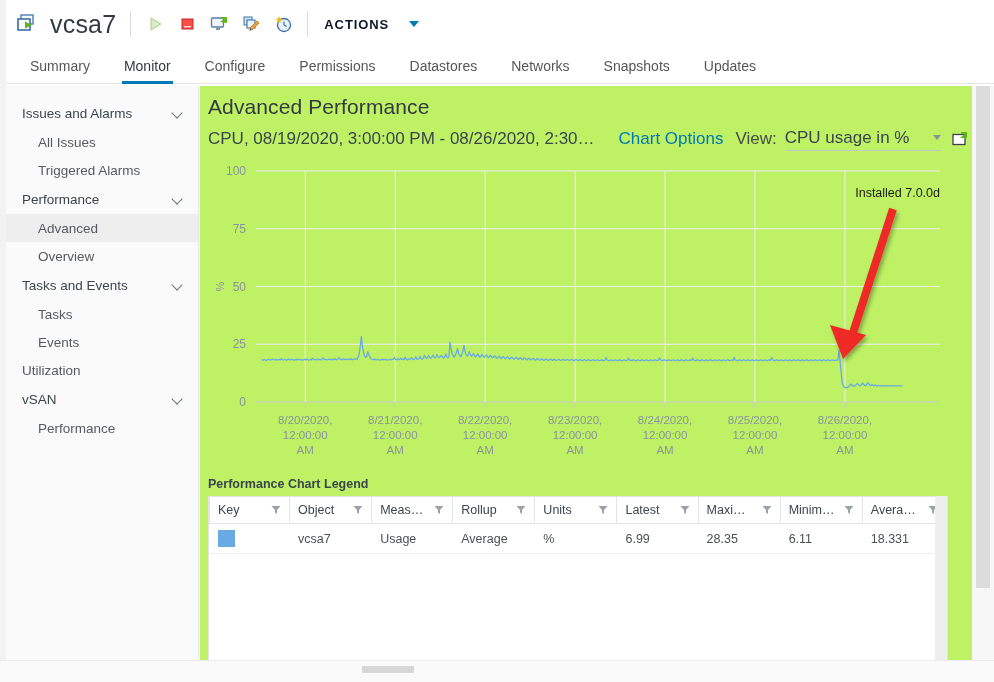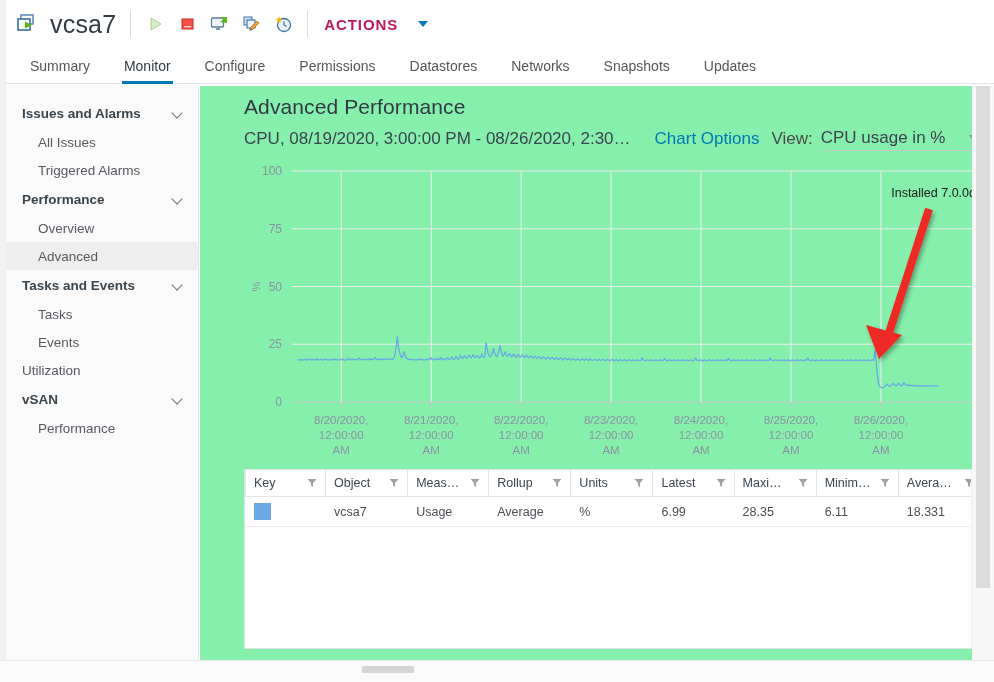--- a/index.html
+++ b/index.html
@@ -28,21 +28,21 @@
   .obj-title {
     font-size: 25px; color: #313a42; font-weight: 400;
     margin-left: 10px; letter-spacing: 0.2px;
   }
   .hdr-sep {
     width: 1px; height: 26px; background: #d8dade; margin: 0 14px;
   }
   .tool-icons { display: flex; align-items: center; gap: 12px; }
   .tool-ic { width: 20px; height: 20px; position: relative; cursor: pointer; }
   .actions-btn {
-    font-size: 15px; color: #be185d; letter-spacing: 0.9px;
+    font-size: 13px; color: #0f172a; letter-spacing: 0.9px;
     font-weight: 600; display: flex; align-items: center; gap: 20px;
     cursor: pointer; margin-left: 2px;
   }
   .caret-dn {
     width: 0; height: 0; border-left: 5px solid transparent;
     border-right: 5px solid transparent; border-top: 6px solid #0079b8;
   }
 
   
   .tabs {
@@ -66,21 +66,21 @@
   .sidebar {
     position: absolute; top: 86px; left: 0; width: 199px; bottom: 22px;
     background: #fafafa;
     border-right: 1px solid #e3e5e8;
     padding-top: 12px;
     overflow: hidden;
   }
   .nav-group {
     display: flex; align-items: center; justify-content: space-between;
     padding: 0 14px 0 22px; height: 30px;
-    font-size: 13.5px; color: #3b454e; font-weight: 700;
+    font-size: 13.5px; color: #3b454e; font-weight: 400;
     cursor: pointer;
   }
   .chev {
     width: 11px; height: 11px; position: relative; flex: 0 0 11px;
   }
   .chev::before {
     content: ""; position: absolute; left: 0; top: 1px;
     width: 7px; height: 7px;
     border-right: 1.6px solid #6b7682; border-bottom: 1.6px solid #6b7682;
     transform: rotate(45deg);
@@ -95,21 +95,21 @@
 
   .sidebar-handle {
     position: absolute; left: 0; top: 318px;
     width: 4px; height: 42px; background: #d3d4d6;
     border-radius: 0 2px 2px 0; cursor: ew-resize;
   }
 
   
   .content {
     position: absolute; top: 86px; left: 200px; right: 22px; bottom: 22px;
-    background: #86efac; overflow: hidden; padding-left: 36px;
+    background: #bef264; overflow: hidden;
   }
   .page-title {
     font-size: 21px; color: #313a42; font-weight: 400;
     padding: 9px 0 0 8px; letter-spacing: 0.1px;
   }
   .chart-toolbar {
     display: flex; align-items: center; padding: 8px 0 0 8px;
     font-size: 17px; color: #4a4a4a; white-space: nowrap;
   }
   .range-text { color: #3b454e; }
@@ -281,25 +281,25 @@
       <div class="nav-item">
         <span>All Issues</span>
       </div>
       <div class="nav-item">
         <span>Triggered Alarms</span>
       </div>
       <div class="nav-group">
         <span>Performance</span>
         <span class="chev"></span>
       </div>
+      <div class="nav-item active">
+        <span>Advanced</span>
+      </div>
       <div class="nav-item">
         <span>Overview</span>
-      </div>
-      <div class="nav-item active">
-        <span>Advanced</span>
       </div>
       <div class="nav-group">
         <span>Tasks and Events</span>
         <span class="chev"></span>
       </div>
       <div class="nav-item">
         <span>Tasks</span>
       </div>
       <div class="nav-item">
         <span>Events</span>
@@ -410,20 +410,21 @@
               <feDropShadow dx="2" dy="3" stdDeviation="2.2" flood-color="#000" flood-opacity="0.33"></feDropShadow>
             </filter>
           </defs>
           <g filter="url(#ashd)">
             <line x1="693" y1="50" x2="651" y2="180" stroke="#ee2b27" stroke-width="8" stroke-linecap="butt"></line>
             <polygon points="643,200 630,166 666,176" fill="#ee2b27"></polygon>
           </g>
         </svg>
     </div>
 
+    <div class="legend-title">Performance Chart Legend</div>
     <div class="legend-box">
       <table class="legend">
         <thead>
             <tr id="legend-head">
               <th style="width: 78px;">
                 <div class="th-in">
                   <span>Key</span>
                   <svg class="funnel" viewBox="0 0 10 10">
                     <polygon points="0.5,1 9.5,1 6,5 6,9 4,7.6 4,5" fill="#9aa1a8"></polygon>
                   </svg>

